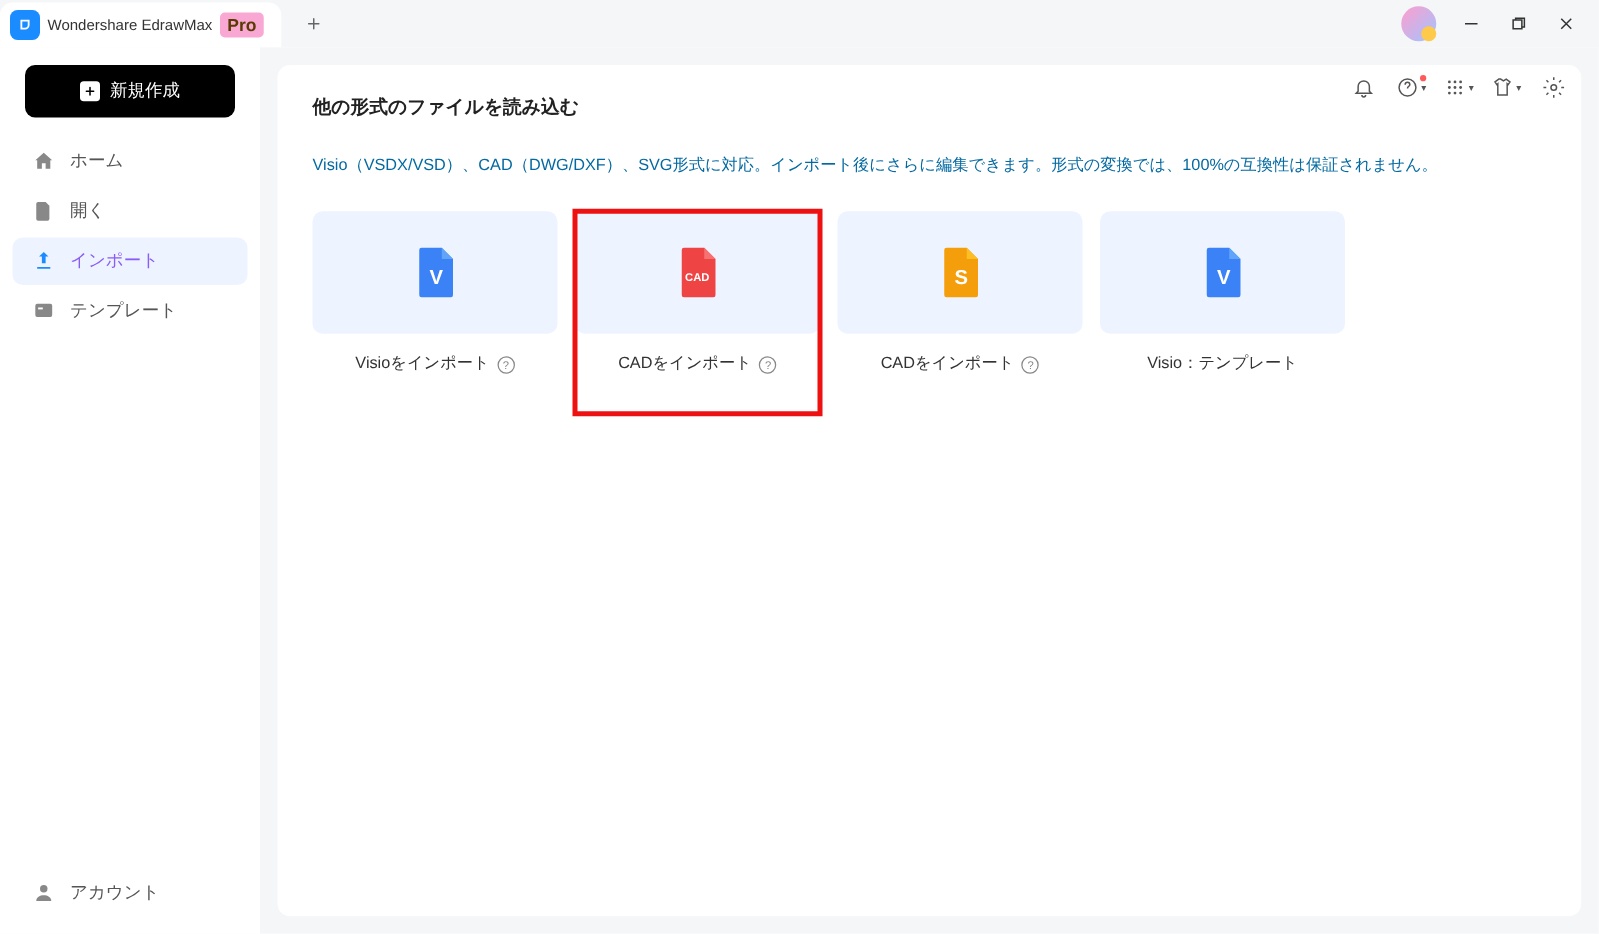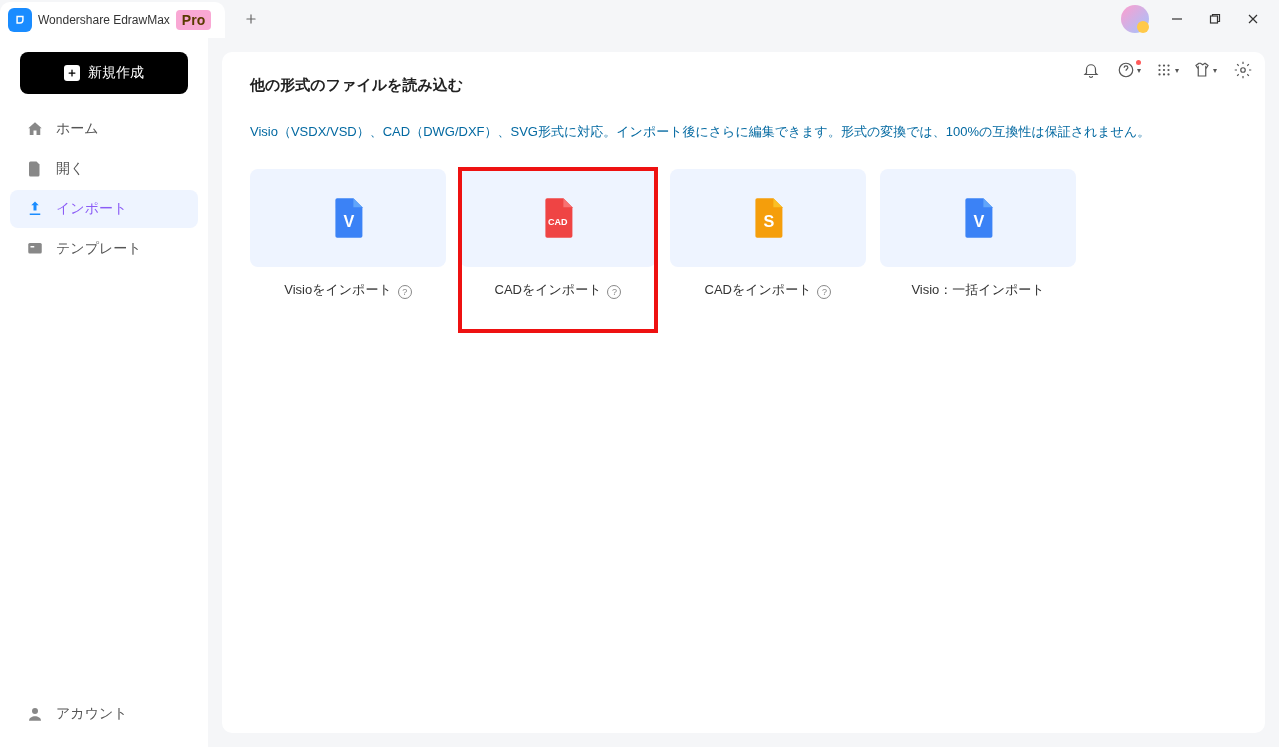--- a/index.html
+++ b/index.html
@@ -236,19 +236,19 @@
           </div>
           <div class="card-wrap">
             <div class="card-thumb">
               <svg class="file-icon" viewBox="0 0 40 48">
                 <path d="M8 2h18l10 10v32a2 2 0 01-2 2H8a2 2 0 01-2-2V4a2 2 0 012-2z" fill="#3b82f6"></path>
                 <path d="M26 2v10h10" fill="#60a5fa"></path>
                 <text x="15" y="34" font-size="18" font-weight="700" fill="#fff">V</text>
               </svg>
             </div>
             <div class="card-label">
-              <span>Visio：一括インポート</span>
+              <span>Visio：テンプレート</span>
             </div>
           </div>
         </div>
     </div>
   </div>
 </div>
 
 </body></html>

